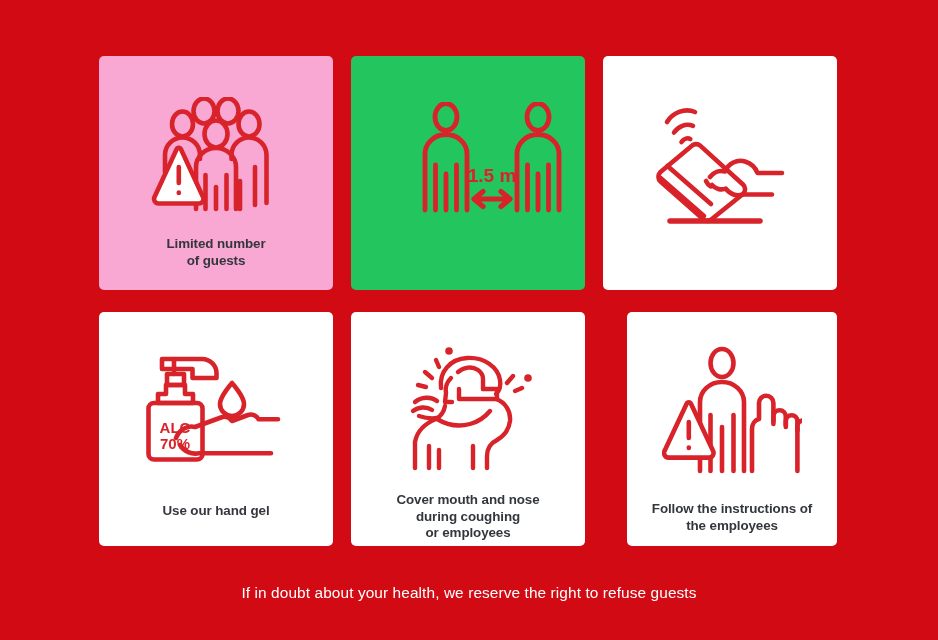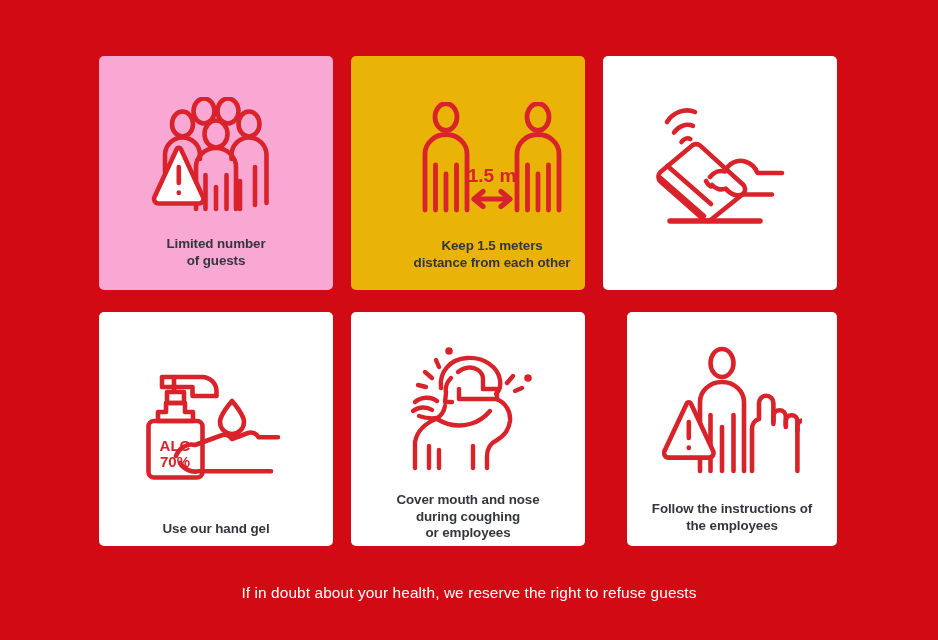--- a/index.html
+++ b/index.html
@@ -63,21 +63,21 @@
   
   .card.c1 .icon-wrap { height: 150px; padding-top: 26px; }
   .card.c1 .card-label { margin-top: 4px; }
 
   .card.c2 .icon-wrap { height: 150px; padding-top: 28px; }
   .card.c2 .card-label { margin-top: 4px; }
 
   .card.c3 .icon-wrap { height: 150px; padding-top: 30px; }
   .card.c3 .card-label { margin-top: 24px; }
 
-  .card.c4 .icon-wrap { height: 160px; padding-top: 29px; }
+  .card.c4 .icon-wrap { height: 160px; padding-top: 11px; }
   .card.c4 .card-label { margin-top: 20px; }
 
   .card.c5 .icon-wrap { height: 150px; padding-top: 20px; }
   .card.c5 .card-label { margin-top: 10px; }
 
   .card.c6 .icon-wrap { height: 155px; padding-top: 20px; }
   .card.c6 .card-label { margin-top: 14px; }
 
   .footer {
     position: absolute;
@@ -124,21 +124,21 @@
           <path d="M28 48 L60.5 104 c1.6 2.8 -0.4 6.2 -3.6 6.2 H-8.5" transform="translate(0,0)" stroke="none"></path>
           <path d="M25.5 52.5 L3.5 100 c-1.4 3 0.8 6.5 4.1 6.5 H47.9 c3.3 0 5.5 -3.5 4.1 -6.5 L30.1 52.5 c-1 -2.2 -3.7 -2.2 -4.6 0 Z" fill="#ffffff"></path>
           <path d="M27.8 70 V86"></path>
           <path d="M27.8 95.5 V96"></path>
         </svg>
       </div>
       <div class="card-label" style="color: rgb(51, 55, 61);">Limited number
 of guests</div>
     </div>
 
-    <div class="card c2" style="background: #eab308; padding-left: 48px;">
+    <div class="card c2" style="background: #22c55e; padding-left: 48px;">
       <div class="icon-wrap">
         <svg width="150" height="115" viewBox="0 0 150 115" fill="none" stroke="#d8232a" stroke-width="4.8" stroke-linecap="round" stroke-linejoin="round">
 
           <ellipse cx="29" cy="15" rx="11" ry="13.5"></ellipse>
           <path d="M8 108 V52 c0 -10.8 9.4 -19.5 21 -19.5 c11.6 0 21 8.7 21 19.5 V108"></path>
           <path d="M18.5 108 V63"></path>
           <path d="M39.5 108 V63"></path>
           <path d="M29 108 V72"></path>
 
           <ellipse cx="121" cy="15" rx="11" ry="13.5"></ellipse>
@@ -147,22 +147,20 @@
           <path d="M131.5 108 V63"></path>
           <path d="M121 108 V72"></path>
 
           <path d="M58 97 H92" stroke-width="5.2"></path>
           <path d="M66 89.5 L57 97 L66 104.5" stroke-width="5.2"></path>
           <path d="M84 89.5 L93 97 L84 104.5" stroke-width="5.2"></path>
 
           <text x="75" y="80" text-anchor="middle" fill="#d8232a" stroke="none" font-family="Liberation Sans, sans-serif" font-size="19" font-weight="bold">1.5 m</text>
         </svg>
       </div>
-      <div class="card-label" style="color: rgb(51, 55, 61);">Keep 1.5 meters
-distance from each other</div>
     </div>
 
     <div class="card c3" style="background: rgb(255, 255, 255);">
       <div class="icon-wrap">
         <svg width="140" height="125" viewBox="0 0 140 125" fill="none" stroke="#d8232a" stroke-width="4.6" stroke-linecap="round" stroke-linejoin="round">
 
           <path d="M17 23 c5.5 -9 17.5 -14.5 28 -10"></path>
           <path d="M24 33.5 c4 -6 12 -9.7 19 -6.6"></path>
           <path d="M31.5 43 c1.9 -2.8 5.6 -4.5 8.8 -3"></path>
 

